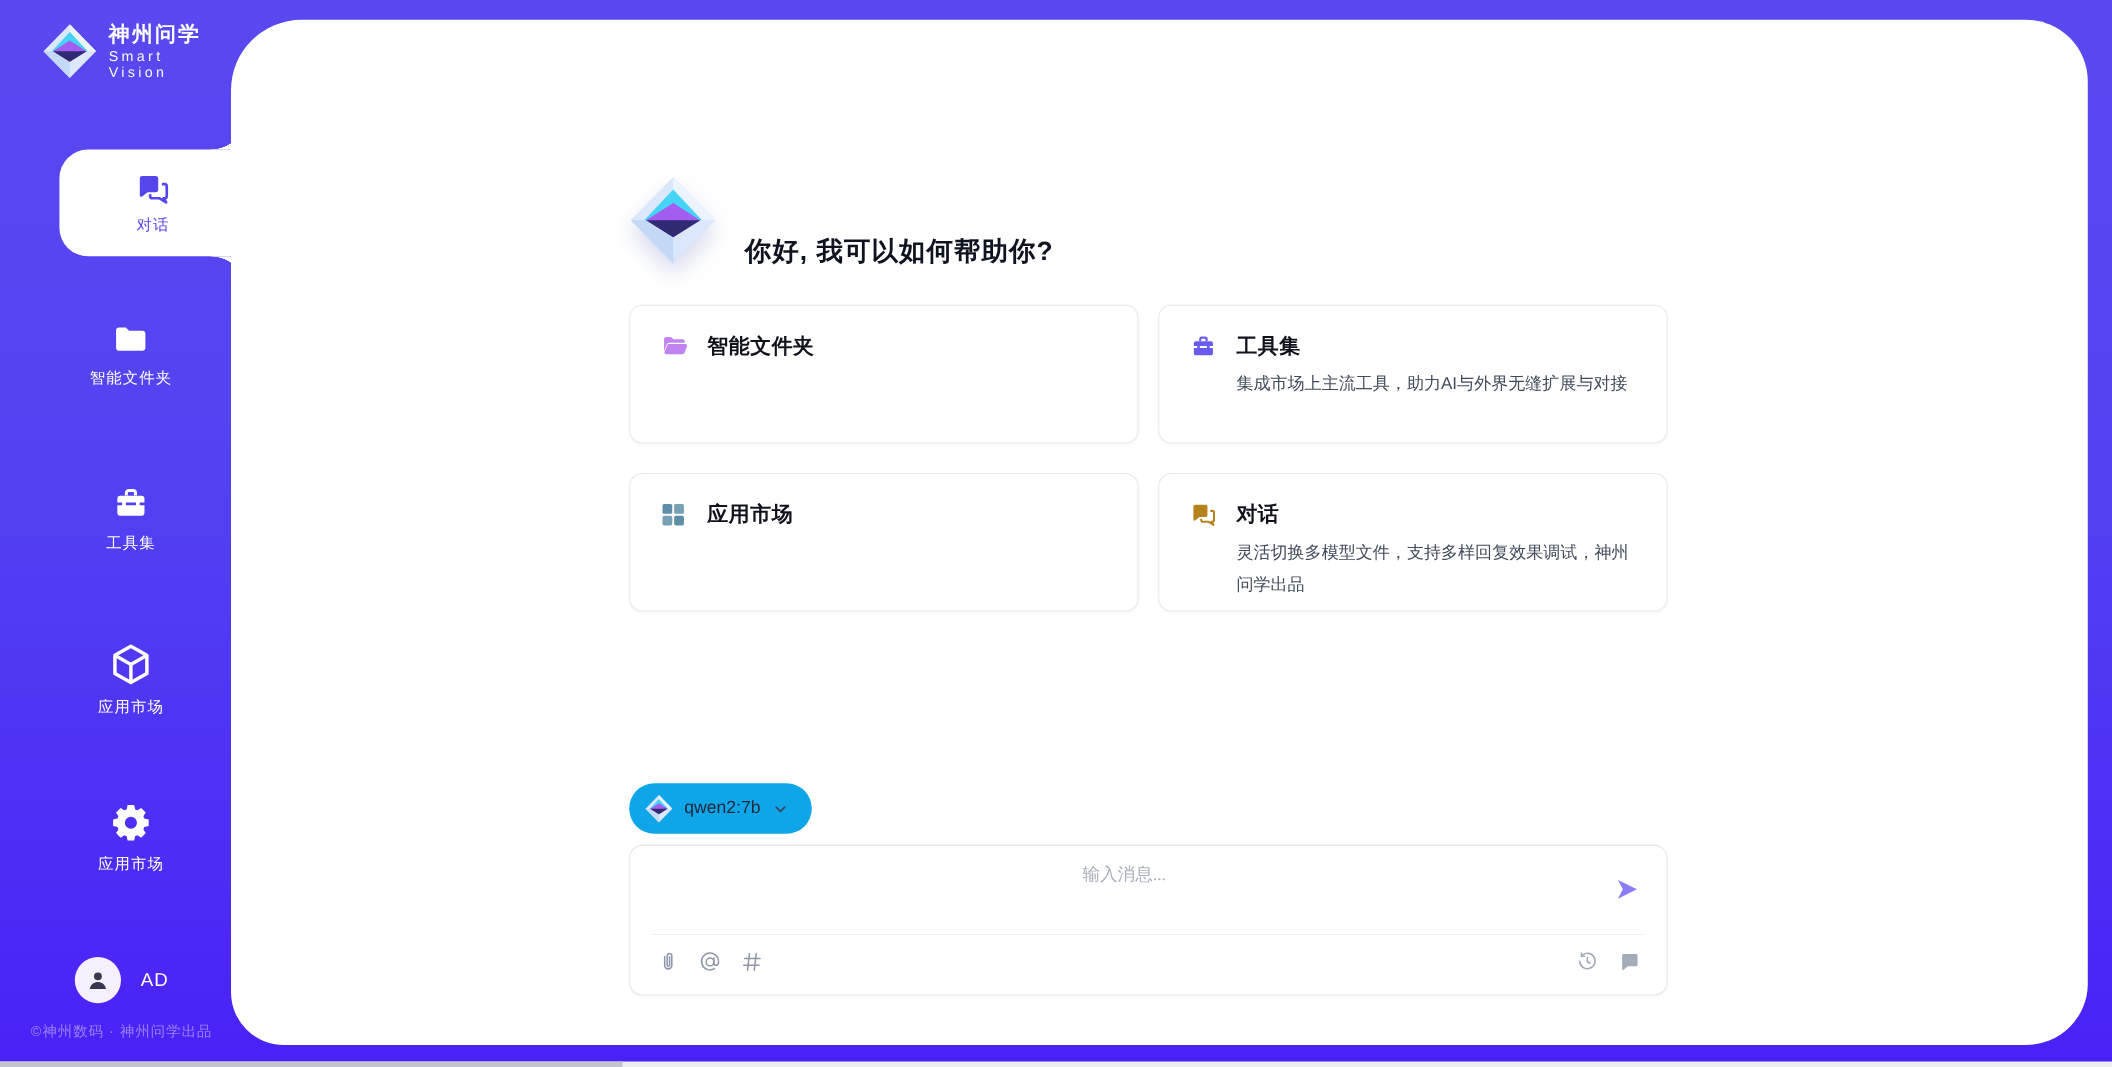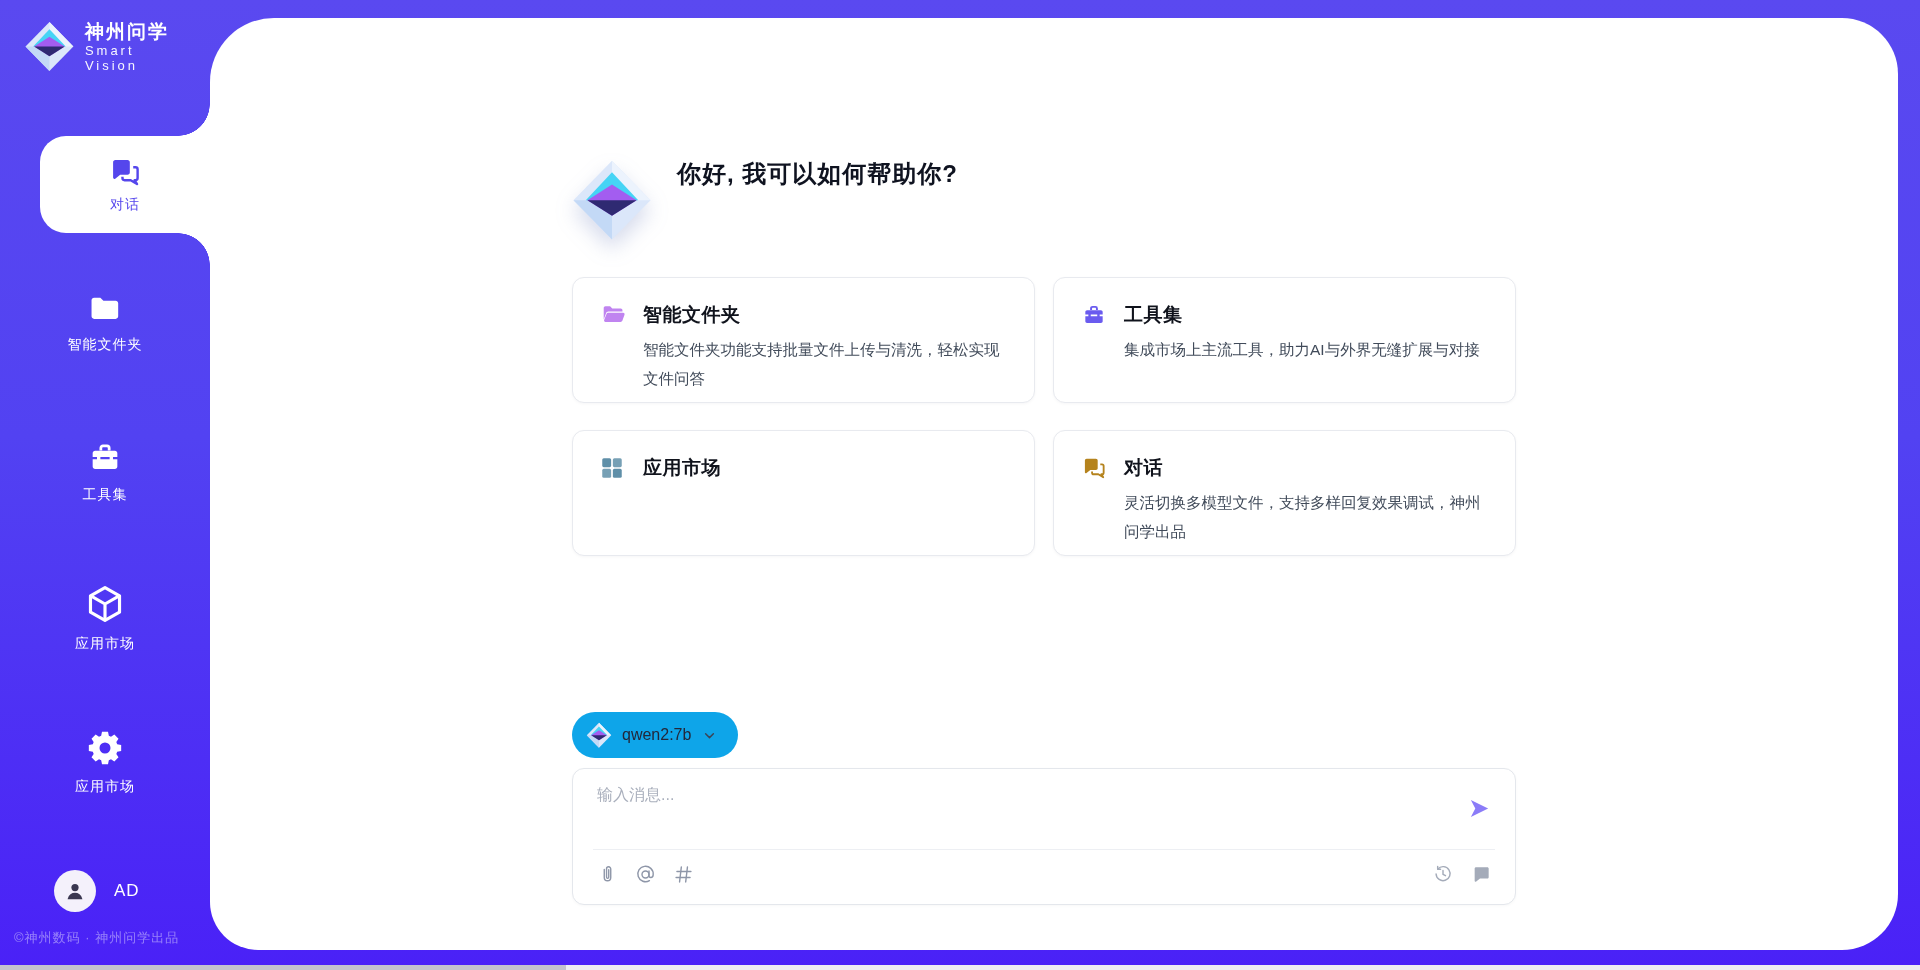--- a/index.html
+++ b/index.html
@@ -10,21 +10,21 @@
     position:relative; overflow:hidden;
   }
 
   
   .surface {
     position:absolute; left:210px; top:18px; width:1688px; height:932px;
     background:#ffffff; border-radius:64px 56px 56px 48px;
   }
 
   
-  .sidebar { position:absolute; left:0; top:0; width:192px; height:970px; color:#fff; }
+  .sidebar { position:absolute; left:14px; top:0; width:192px; height:970px; color:#fff; }
   .brand { position:absolute; left:24px; top:20px; display:flex; align-items:center; gap:10px; }
   .brand .logo { width:52px; height:54px; }
   .brand-name { font-size:19px; font-weight:bold; letter-spacing:2px; line-height:1.2; }
   .brand-sub { font-size:13px; letter-spacing:3px; font-weight:400; opacity:.95; }
 
   .nav-item {
     position:absolute; left:0; width:210px; text-align:center; color:#fff; cursor:pointer;
   }
   .nav-item .nico { display:block; margin:0 auto 9px auto; }
   .nav-label { font-size:14px; letter-spacing:1px; }
@@ -41,21 +41,21 @@
   .nav-active::before { top:-32px; background:radial-gradient(circle 32px at 0 0, rgba(0,0,0,0) 31.5px, #fff 32px); }
   .nav-active::after  { bottom:-32px; background:radial-gradient(circle 32px at 0 100%, rgba(0,0,0,0) 31.5px, #fff 32px); }
   .nav-active .nav-label { color:#5546ec; }
 
   .user-row { position:absolute; left:54px; top:870px; display:flex; align-items:center; gap:18px; cursor:pointer; }
   .avatar { width:42px; height:42px; border-radius:50%; background:#f4f1fb; display:flex; align-items:center; justify-content:center; color:#3a3750; }
   .user-name { font-size:17px; color:#fff; letter-spacing:1px; }
   .side-footer { position:absolute; left:14px; top:929px; font-size:13px; color:rgba(255,255,255,0.42); letter-spacing:1px; }
 
   
-  .greeting { position:absolute; left:361px; top:140px; display:flex; align-items:flex-start; gap:24px; }
+  .greeting { position:absolute; left:361px; top:140px; display:flex; align-items:flex-end; gap:24px; }
   .greeting .glogo { width:82px; height:86px; filter:drop-shadow(0 10px 10px rgba(90,110,180,0.25)); }
   .greeting-text { font-size:24px; font-weight:bold; color:#0f1320; letter-spacing:1px; }
 
   
   .cards {
     position:absolute; left:362px; top:259px; width:944px;
     display:grid; grid-template-columns:1fr 1fr; column-gap:18px; row-gap:27px;
   }
   .card {
     height:126px; background:#fff; border:1px solid #e8eaef; border-radius:12px;
@@ -75,22 +75,22 @@
   .model-name { font-size:16px; color:#23283a; }
   .model-chevron { color:#3c4354; display:flex; }
 
   .composer {
     position:absolute; left:362px; top:750px; width:944px; height:137px;
     background:#fff; border:1px solid #e4e7ec; border-radius:12px;
     box-shadow:0 1px 3px rgba(16,24,40,0.03);
   }
   .composer textarea {
     position:absolute; left:24px; top:16px; width:850px; height:58px;
-    border:none; outline:none; resize:none; font-family:Liberation Sans, sans-serif;
-    font-size:16px; color:#23283a; background:transparent;
+    border:none; outline:none; resize:none; font-family:Liberation Serif, serif;
+    font-size:16px; color:#23283a; background:transparent;text-align:center;
   }
   .composer textarea::placeholder { color:#a9afbc; }
   .send-btn { position:absolute; right:24px; top:28px; color:#8b7cf8; cursor:pointer; display:flex; }
   .composer-divider { position:absolute; left:20px; right:20px; top:80px; height:1px; background:#edeff3; }
   .tool-row { position:absolute; left:24px; top:95px; display:flex; align-items:center; gap:17px; color:#8e96a8; }
   .action-row { position:absolute; right:24px; top:95px; display:flex; align-items:center; gap:18px; color:#a4abb9; }
   .icon-btn { display:flex; align-items:center; cursor:pointer; }
 
   
   .hscroll-track { position:absolute; left:0; bottom:0; width:1920px; height:5px; background:#ededf2; }
@@ -242,21 +242,20 @@
 
     <div class="card">
       <div class="card-head">
         <span class="card-icon" style="color: rgb(192, 132, 240);">
           <svg width="30" height="26" viewBox="0 0 24 24">
               <use href="#i-folder-open"></use>
             </svg>
         </span>
         <span class="card-title">智能文件夹</span>
       </div>
-      <div class="card-desc">智能文件夹功能支持批量文件上传与清洗，轻松实现文件问答</div>
     </div>
 
     <div class="card">
       <div class="card-head">
         <span class="card-icon" style="color: rgb(106, 91, 239);">
           <svg width="28" height="26" viewBox="0 0 24 24">
               <use href="#i-toolbox"></use>
             </svg>
         </span>
         <span class="card-title">工具集</span>

